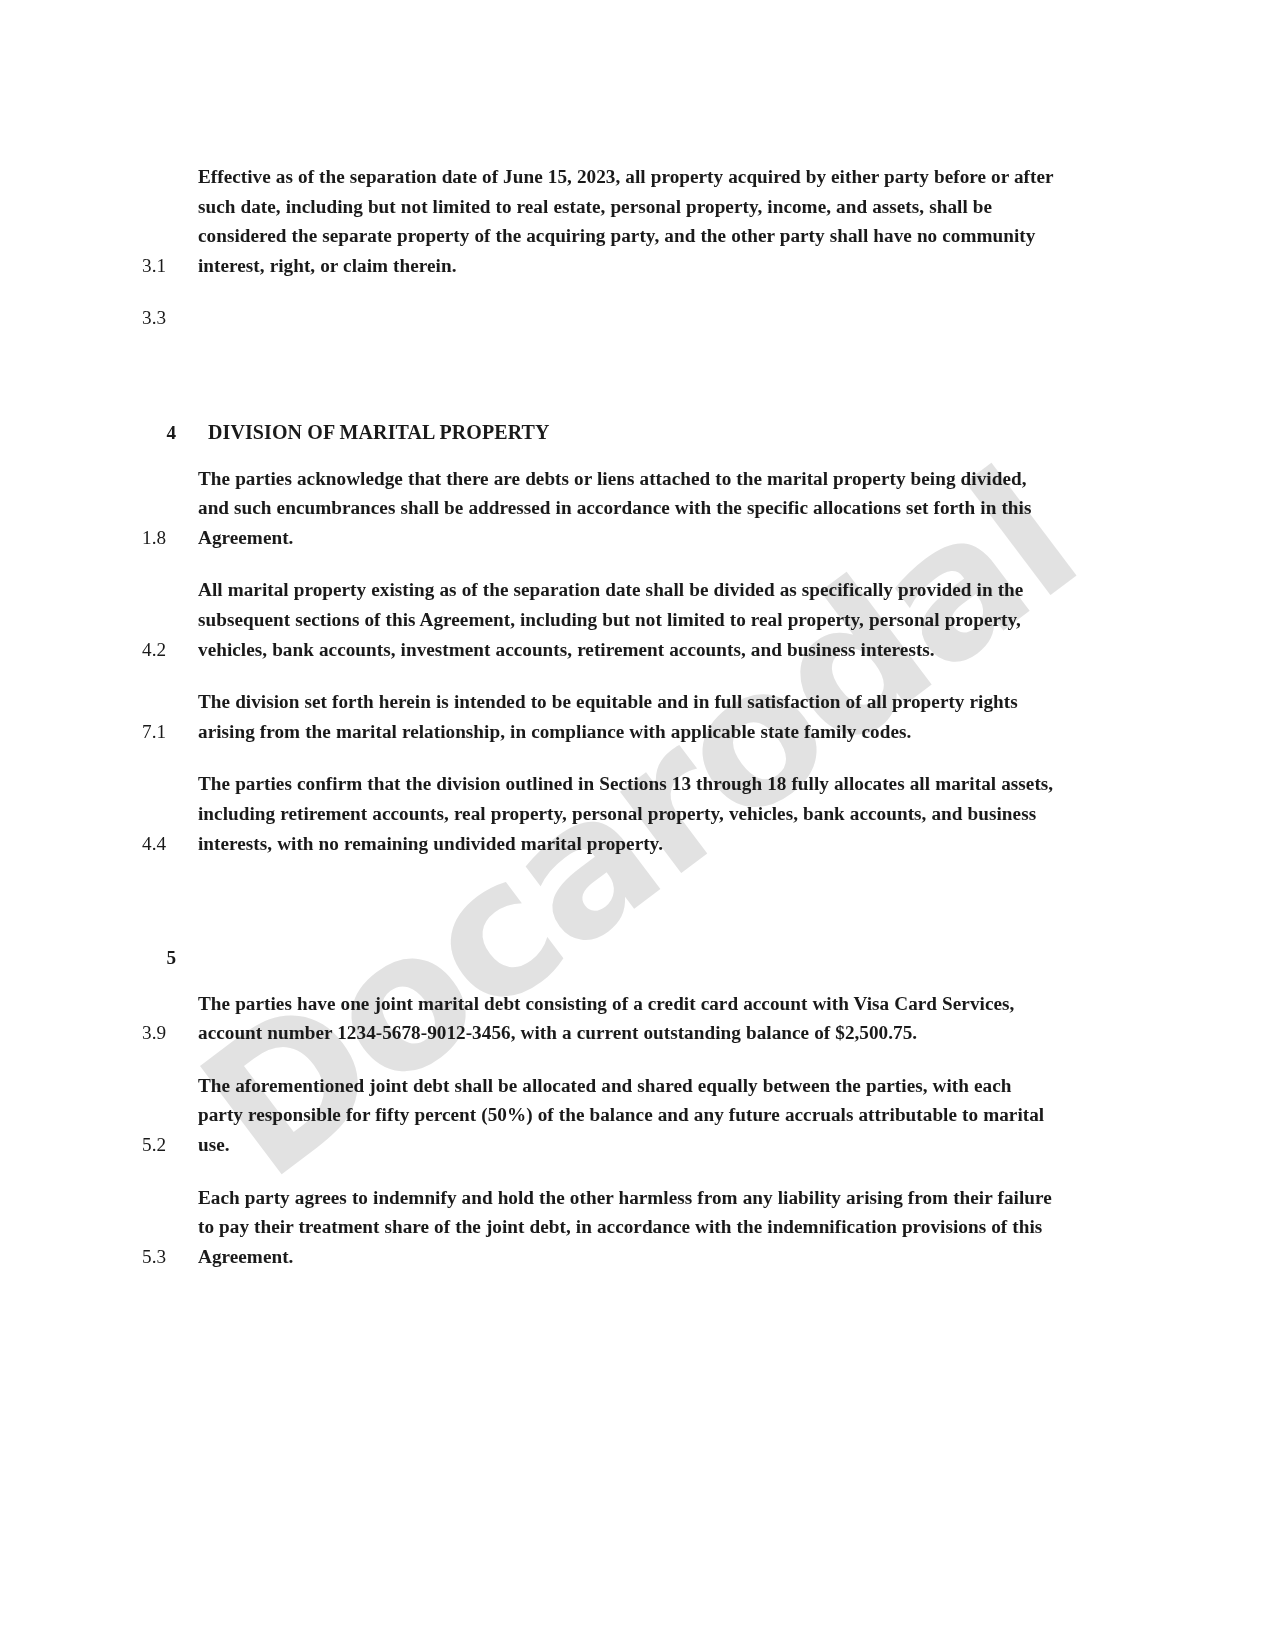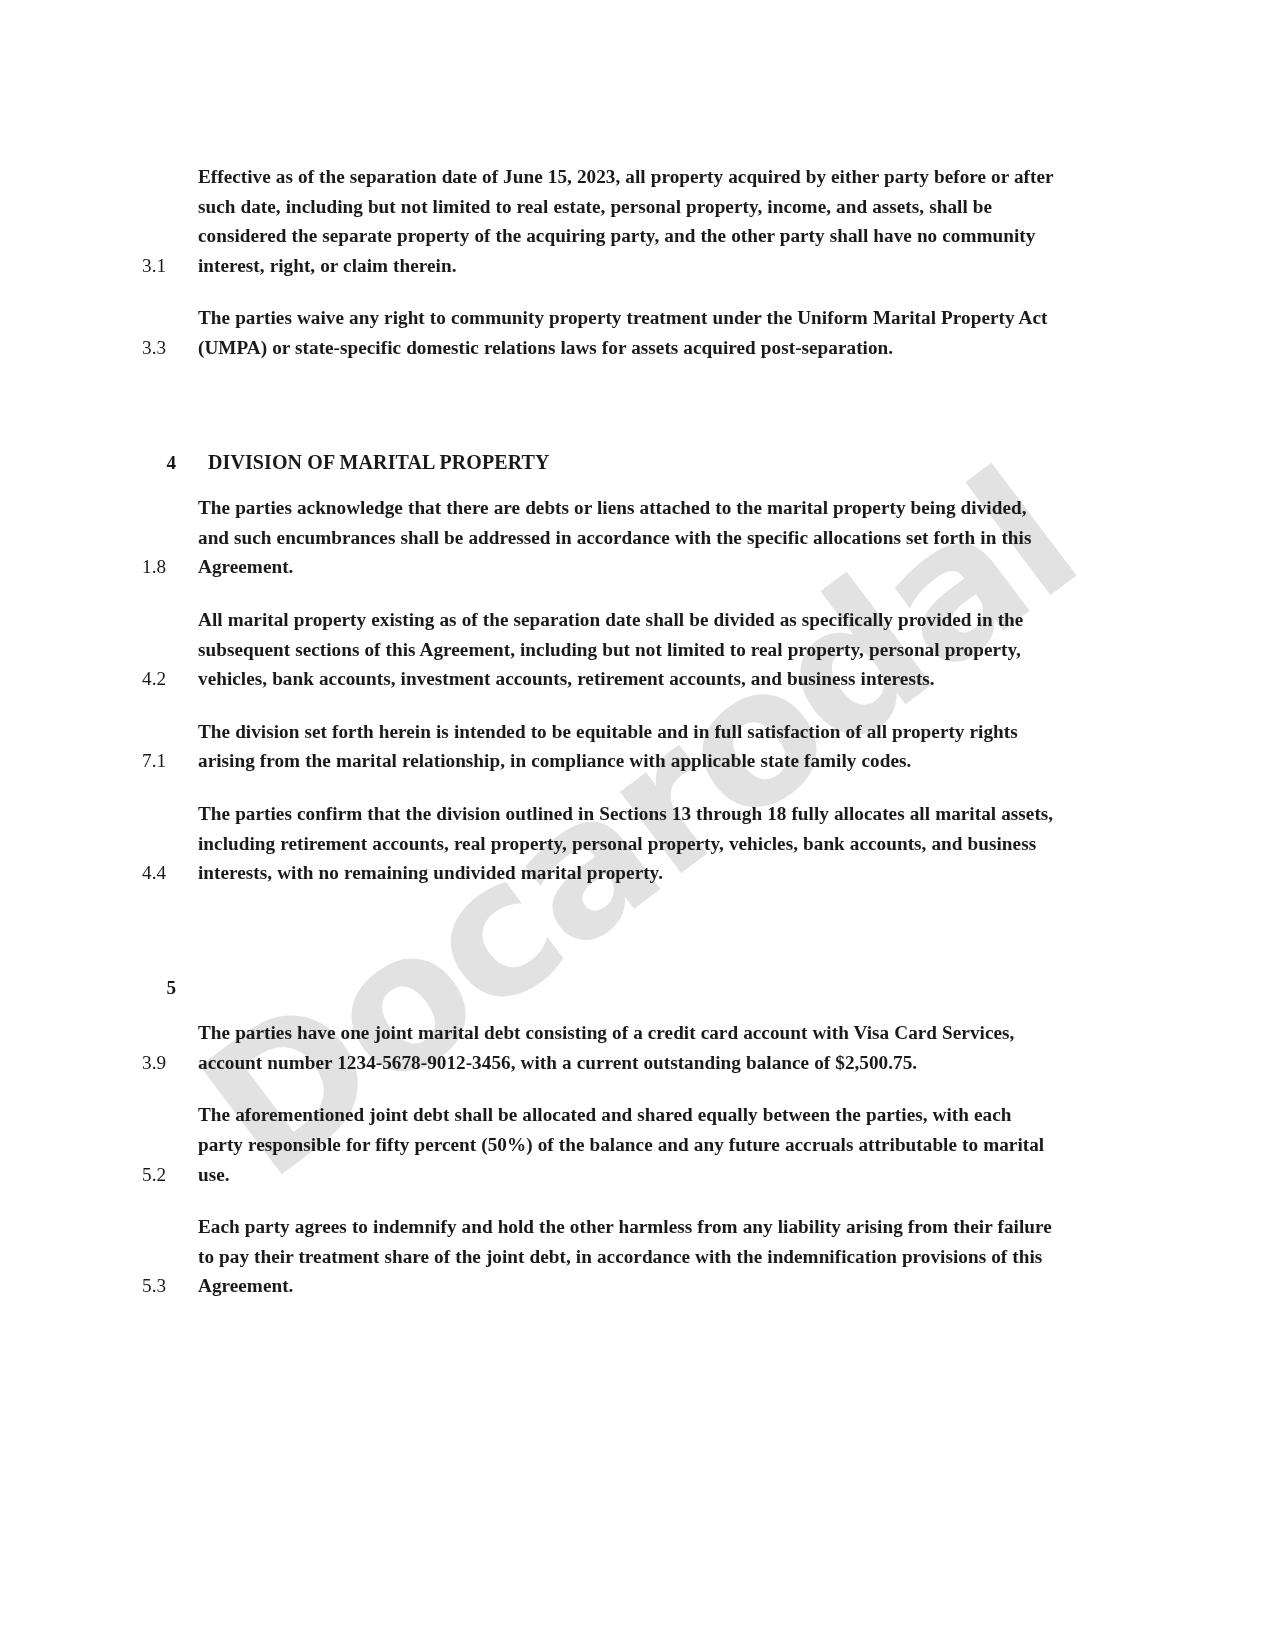--- a/index.html
+++ b/index.html
@@ -120,21 +120,20 @@
 
   <div class="content">
 
     <div>
       <div class="clause">
         <div class="clause-number">3.1</div>
         <div class="clause-text">Effective as of the separation date of June 15, 2023, all property acquired by either party before or after such date, including but not limited to real estate, personal property, income, and assets, shall be considered the separate property of the acquiring party, and the other party shall have no community interest, right, or claim therein.</div>
       </div>
       <div class="clause">
         <div class="clause-number">3.3</div>
-        <div class="clause-text">The parties waive any right to community property treatment under the Uniform Marital Property Act (UMPA) or state-specific domestic relations laws for assets acquired post-separation.</div>
       </div>
     </div>
 
     <div class="gap-before-heading"></div>
 
     <div>
       <div class="section-heading">
         <div class="sec-num">4</div>
         <div class="sec-title">DIVISION OF MARITAL PROPERTY</div>
       </div>

